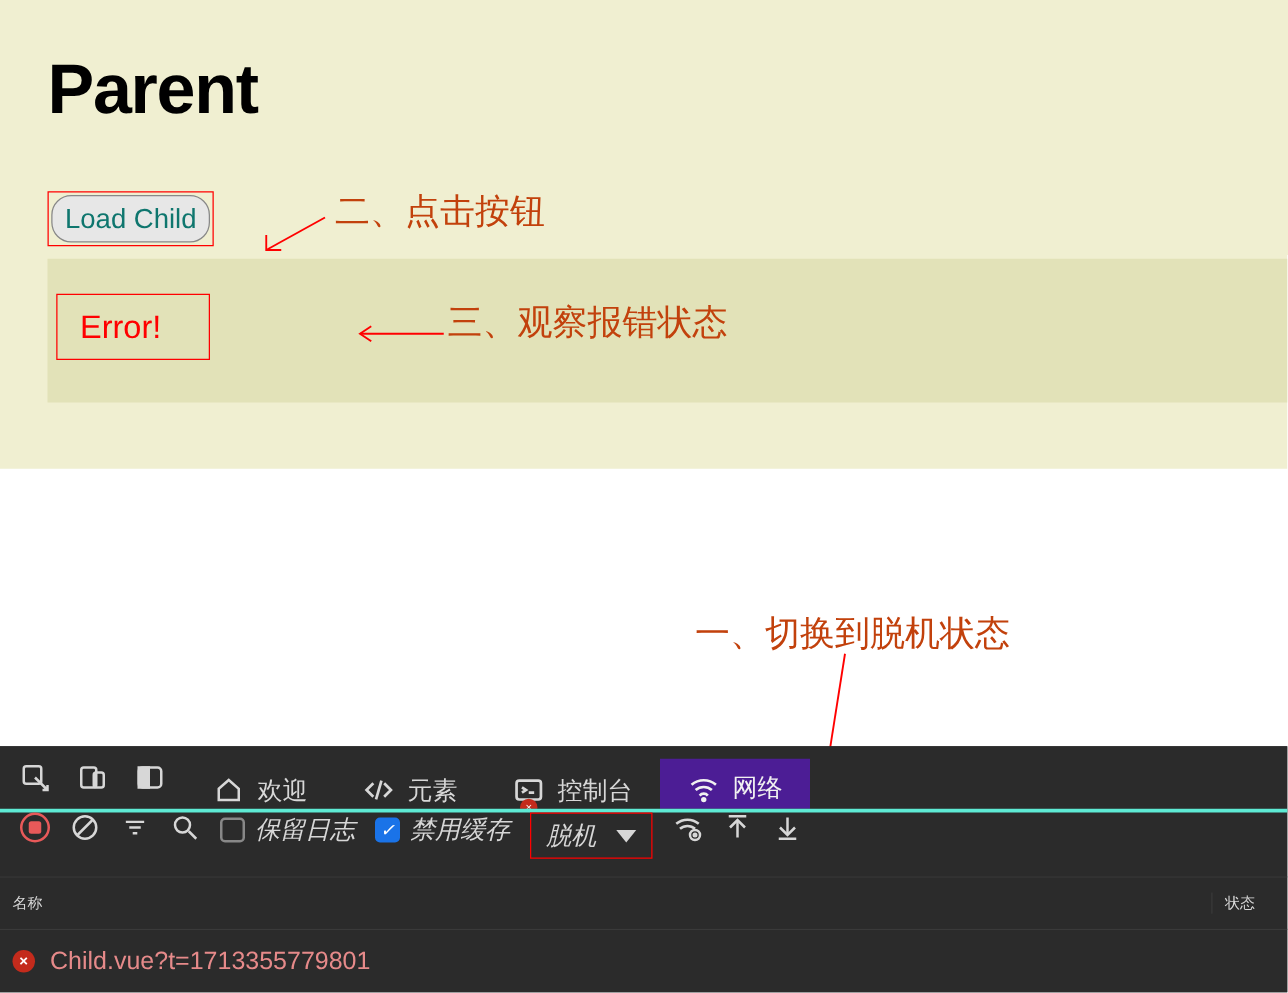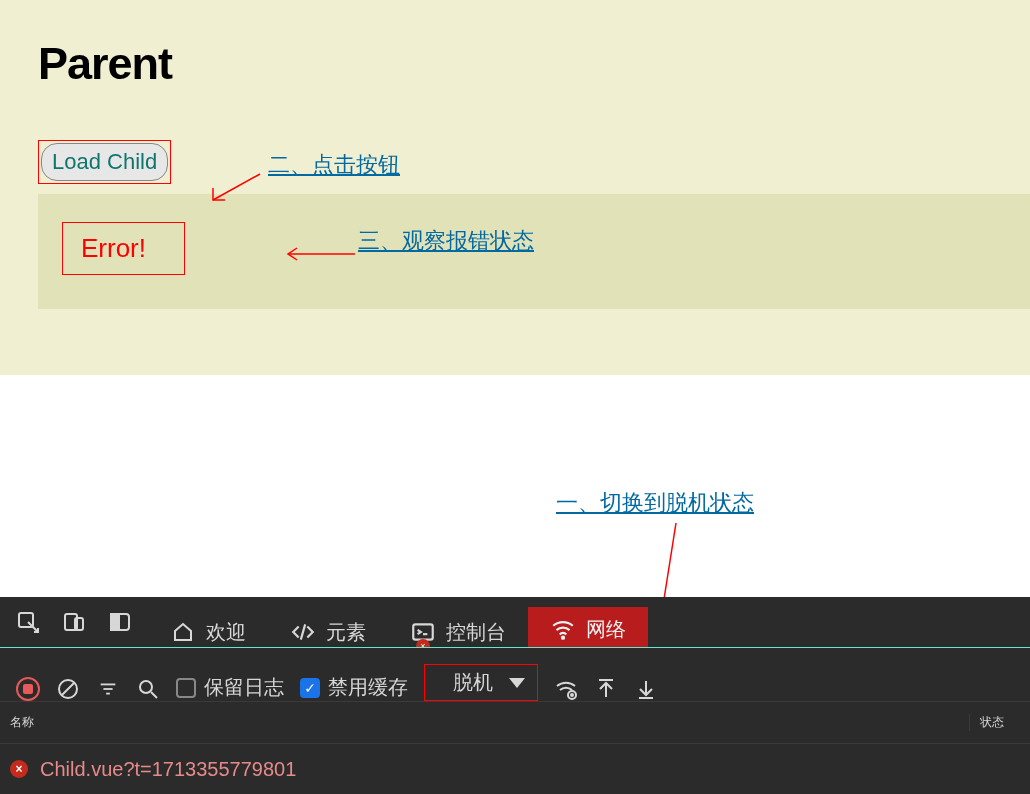--- a/index.html
+++ b/index.html
@@ -15,21 +15,21 @@
     .page-outer {
       background: #f0efd1;
       width: 100%;
       height: 375px;
       padding: 0;
     }
     .page-inner {
       padding: 38px 38px 0 38px;
     }
     .title {
-      font-size: 45px;
+      font-size: 56px;
       font-weight: 900;
       color: #000;
       margin-bottom: 50px;
       letter-spacing: -1px;
     }
     .button-row {
       position: relative;
       margin-bottom: 0;
     }
     .load-btn-wrap {
@@ -41,43 +41,42 @@
       background: #e7e7e7;
       border: 1px solid #888;
       border-radius: 16px;
       padding: 5px 10px;
       font-size: 22px;
       font-family: Arial, sans-serif;
       color: #0f766e;
       cursor: pointer;
     }
     .annot {
-      color: #0369a1;
-      font-size: 22px;
+      color: #c2410c;
+      font-size: 28px;
       font-family: "SimSun", "宋体", serif;
       position: absolute;
-      text-decoration: underline;
     }
     .annot-2 {
       left: 268px;
       top: 150px;
     }
     .arrow-2 {
       position: absolute;
       left: 205px;
       top: 168px;
     }
     .error-block {
       background: #e2e2b8;
       width: calc(100% - 38px);
       margin-left: 38px;
       margin-top: 10px;
       height: 115px;
       padding-top: 28px;
-      padding-left: 24px;
+      padding-left: 7px;
       position: relative;
     }
     .error-box {
       border: 1px solid red;
       display: inline-block;
       padding: 10px 38px 10px 18px;
       color: red;
       font-size: 26px;
       font-family: Arial, sans-serif;
     }
@@ -134,41 +133,42 @@
       display: flex;
       align-items: center;
       gap: 10px;
       padding: 0 22px;
       height: 50px;
       color: #d7d7d7;
       cursor: pointer;
       margin-top: 20px;
     }
     .dt-tab.active {
-      background: #b91c1c;
-      border-bottom: 6px solid #7dd3fc;
+      background: #4c1d95;
+      border-bottom: 3px solid #7dd3fc;
       color: #f1f1f1;
     }
     .dt-tab-icon {
       width: 26px;
       height: 26px;
       display: flex;
       align-items: center;
       justify-content: center;
     }
     .devtools-toolbar {
       height: 54px;
       display: flex;
-      align-items: flex-end;
+      align-items: flex-start;
       background: #2b2b2b;
-      border-top: 1px solid #5eead4;
+      border-top: 3px solid #5eead4;
       gap: 16px;
       padding: 0 16px;
       font-size: 20px;
       position: relative;
+      font-style: italic;
     }
     .record-btn {
       width: 24px;
       height: 24px;
       border: 2px solid #e85959;
       border-radius: 50%;
       display: flex;
       align-items: center;
       justify-content: center;
     }
@@ -205,21 +205,21 @@
       background: #1a73e8;
       border-color: #1a73e8;
       color: #fff;
       font-size: 14px;
     }
     .throttle-select {
       display: flex;
       align-items: center;
       gap: 16px;
       border: 1px solid red;
-      padding: 4px 12px 4px 28px;
+      padding: 4px 12px 4px 12px;
       cursor: pointer;
     }
     .triangle-down {
       width: 0; height: 0;
       border-left: 8px solid transparent;
       border-right: 8px solid transparent;
       border-top: 10px solid #d7d7d7;
     }
     .devtools-headers {
       height: 42px;

